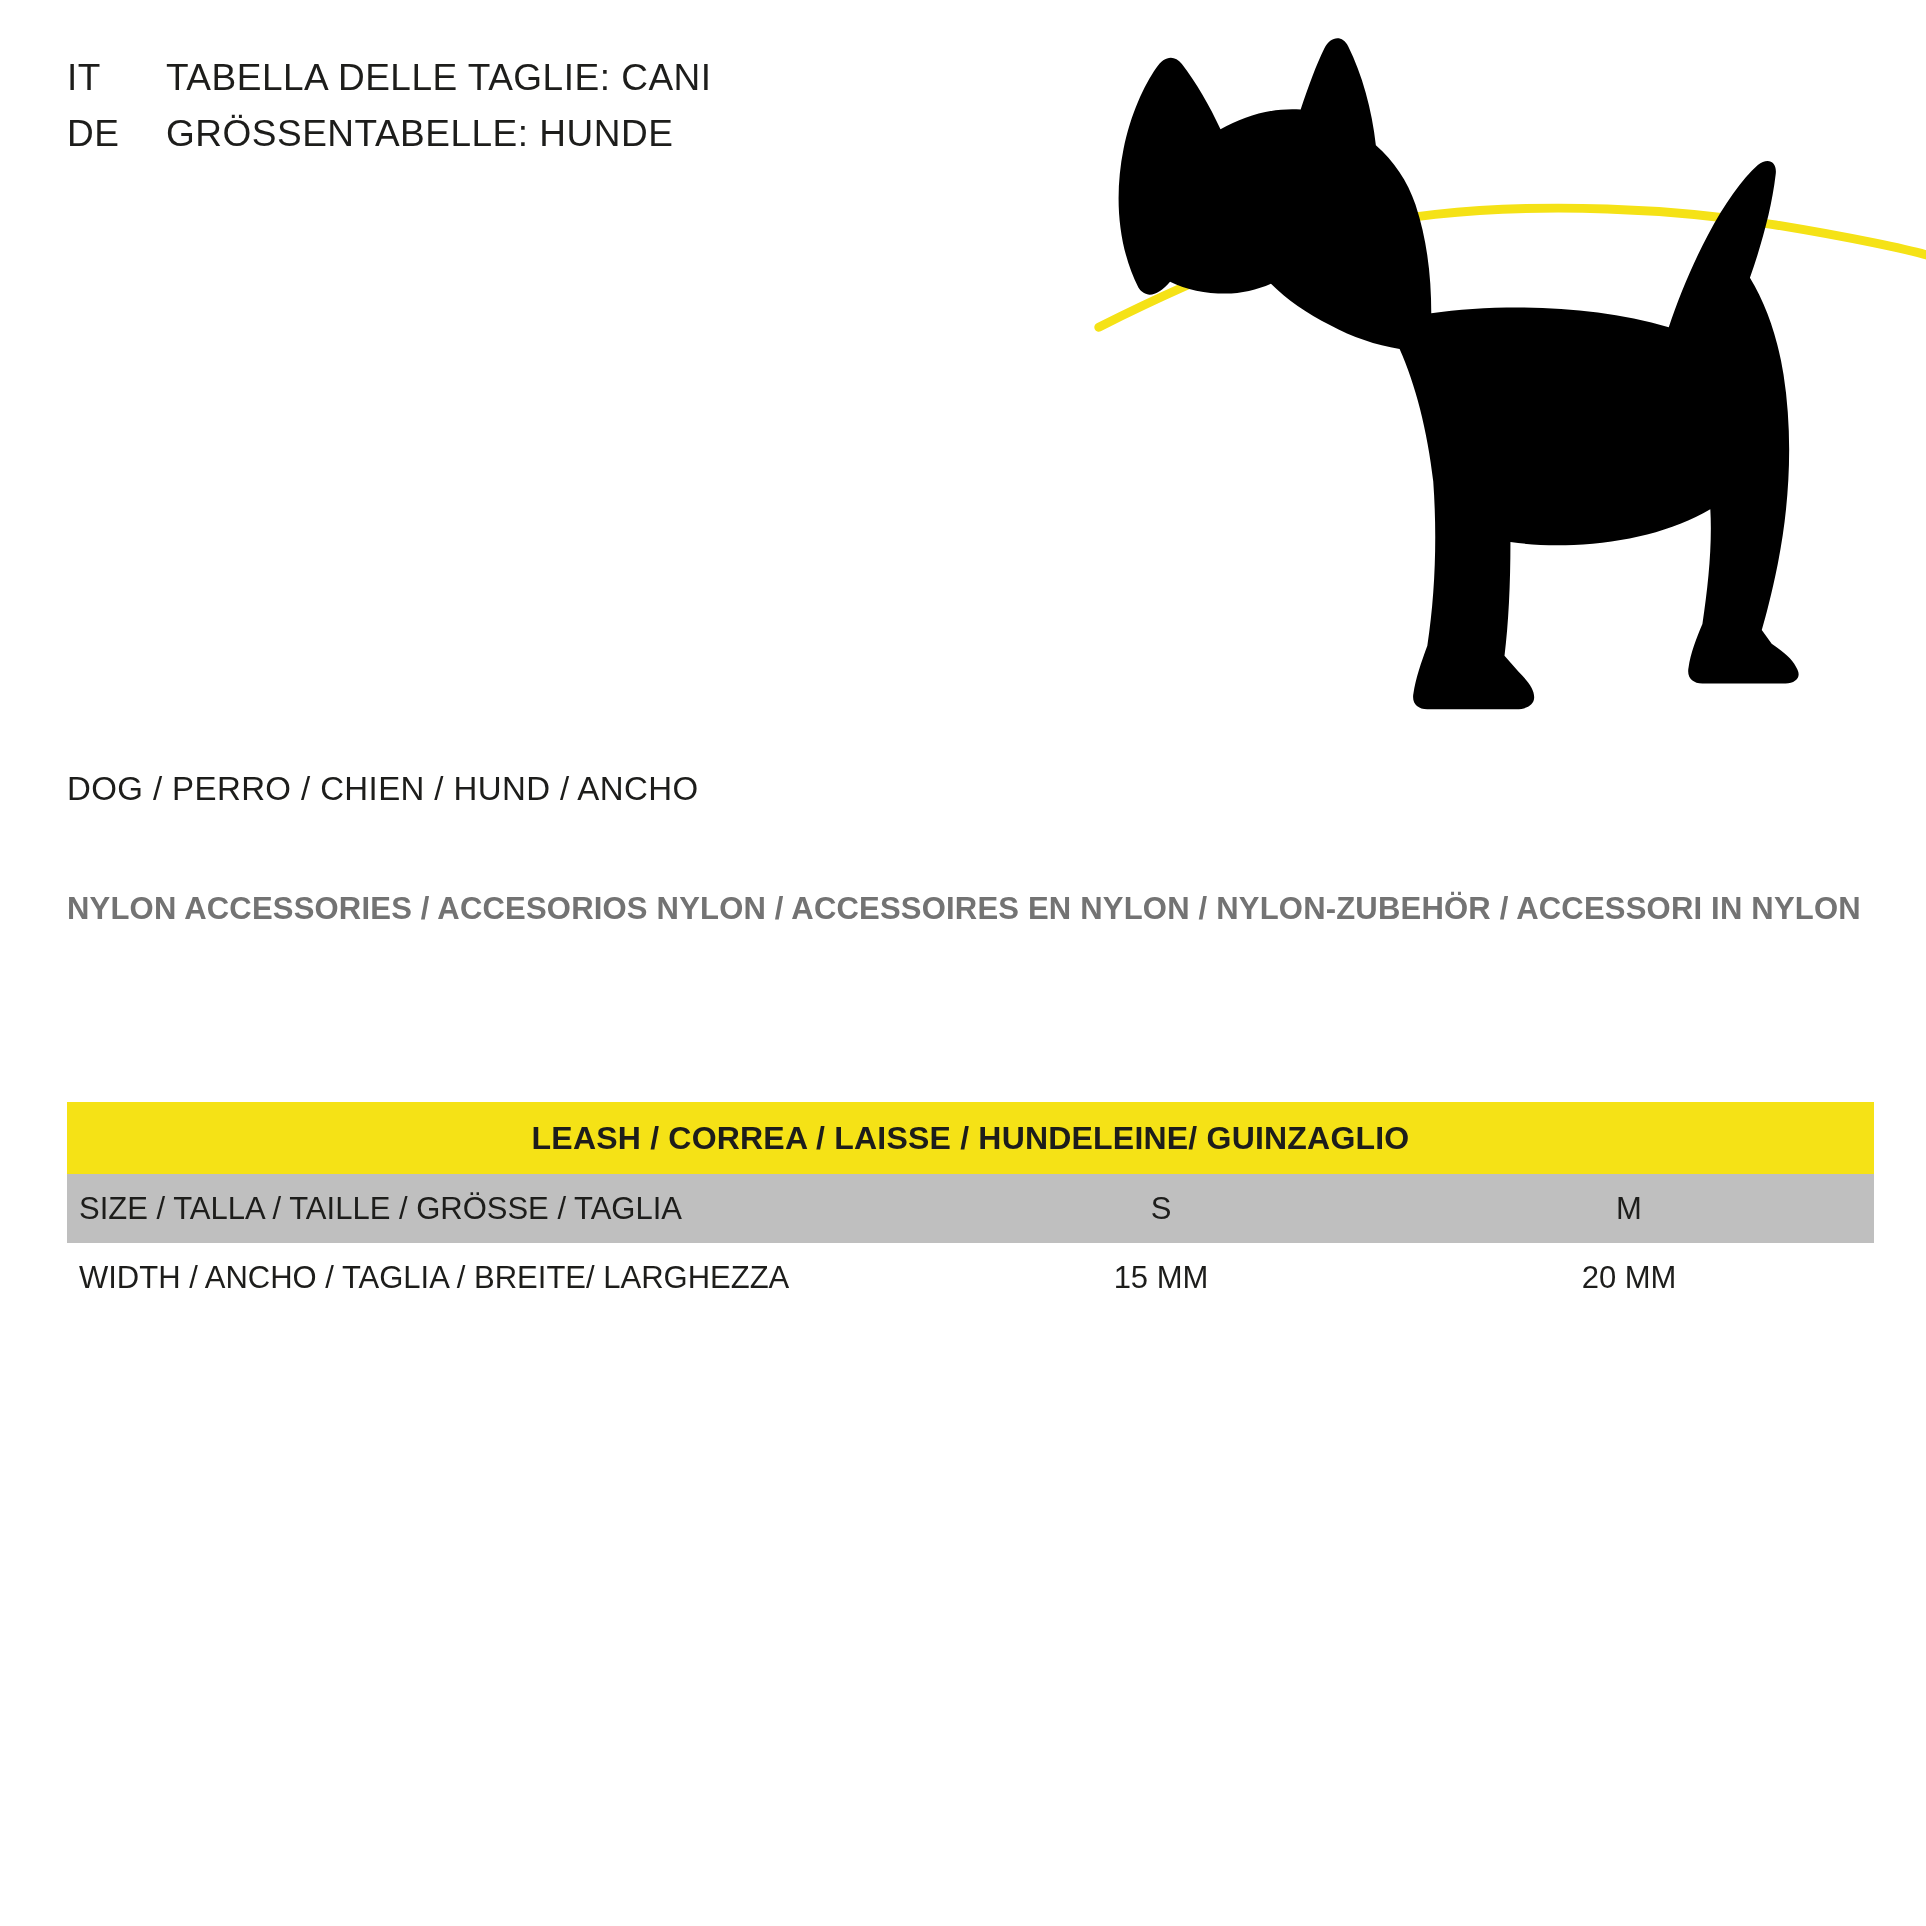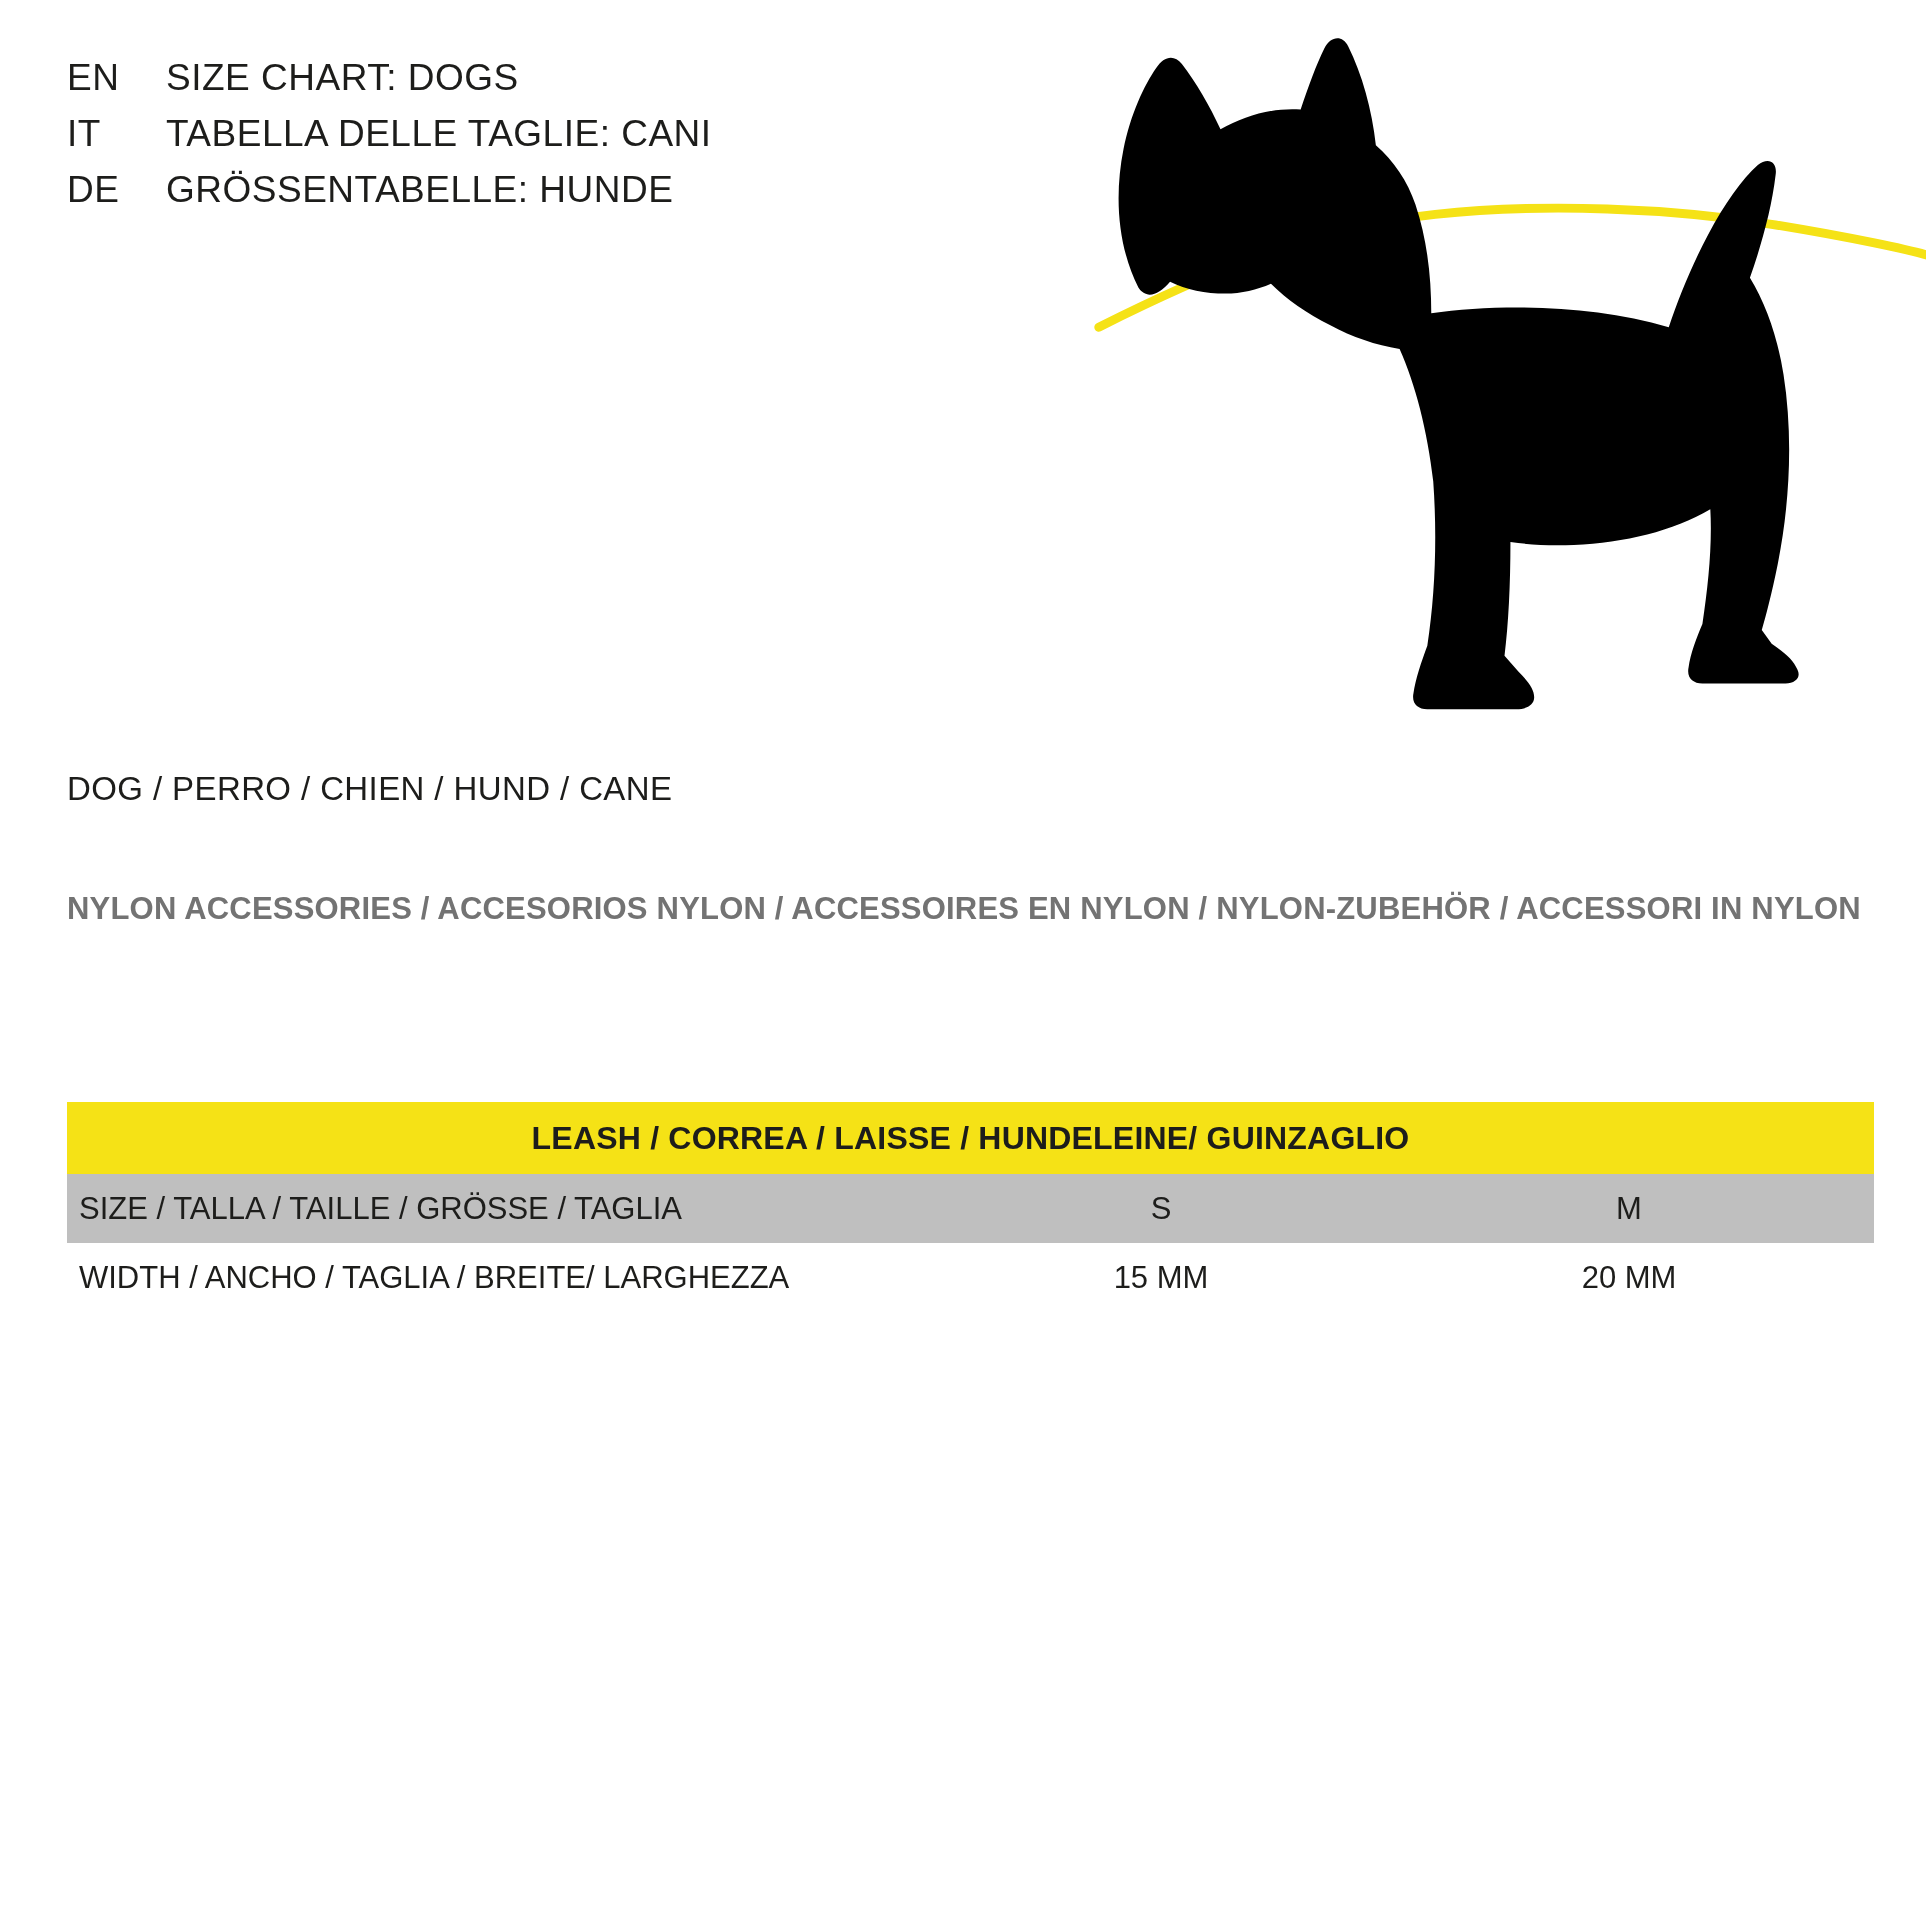--- a/index.html
+++ b/index.html
@@ -113,24 +113,20 @@
   }
   .cell-val {
     text-align: center;
     white-space: nowrap;
   }
 </style>
 </head>
 <body>
 
 <div class="lang-block">
-  <div class="lang-row">
-    <span class="lang-code">EN</span>
-    <span class="lang-text">SIZE CHART: DOGS</span>
-  </div>
   <div class="lang-row">
     <span class="lang-code">IT</span>
     <span class="lang-text">TABELLA DELLE TAGLIE: CANI</span>
   </div>
   <div class="lang-row">
     <span class="lang-code">DE</span>
     <span class="lang-text">GRÖSSENTABELLE: HUNDE</span>
   </div>
 </div>
 
@@ -182,21 +178,21 @@
       C 230 286, 210 272, 194 256
       C 180 262, 164 266, 148 266
       C 128 266, 108 262, 92 254
       C 80 268, 68 272, 60 260
       Z"></path>
 
     <path fill="#ffffff" d="M 60 126 C 66 104, 74 82, 82 66 C 90 84, 96 108, 98 132 C 88 140, 72 140, 60 126 Z" opacity="0"></path>
   </svg>
 </div>
 
-<div class="dog-caption">DOG / PERRO / CHIEN / HUND / CANE</div>
+<div class="dog-caption">DOG / PERRO / CHIEN / HUND / ANCHO</div>
 
 <div class="section-heading">NYLON ACCESSORIES / ACCESORIOS NYLON / ACCESSOIRES EN NYLON / NYLON-ZUBEHÖR / ACCESSORI IN NYLON</div>
 
 <table class="size-table">
   <colgroup>
     <col class="col-label">
     <col class="col-s">
     <col class="col-m">
   </colgroup>
   <tbody>

